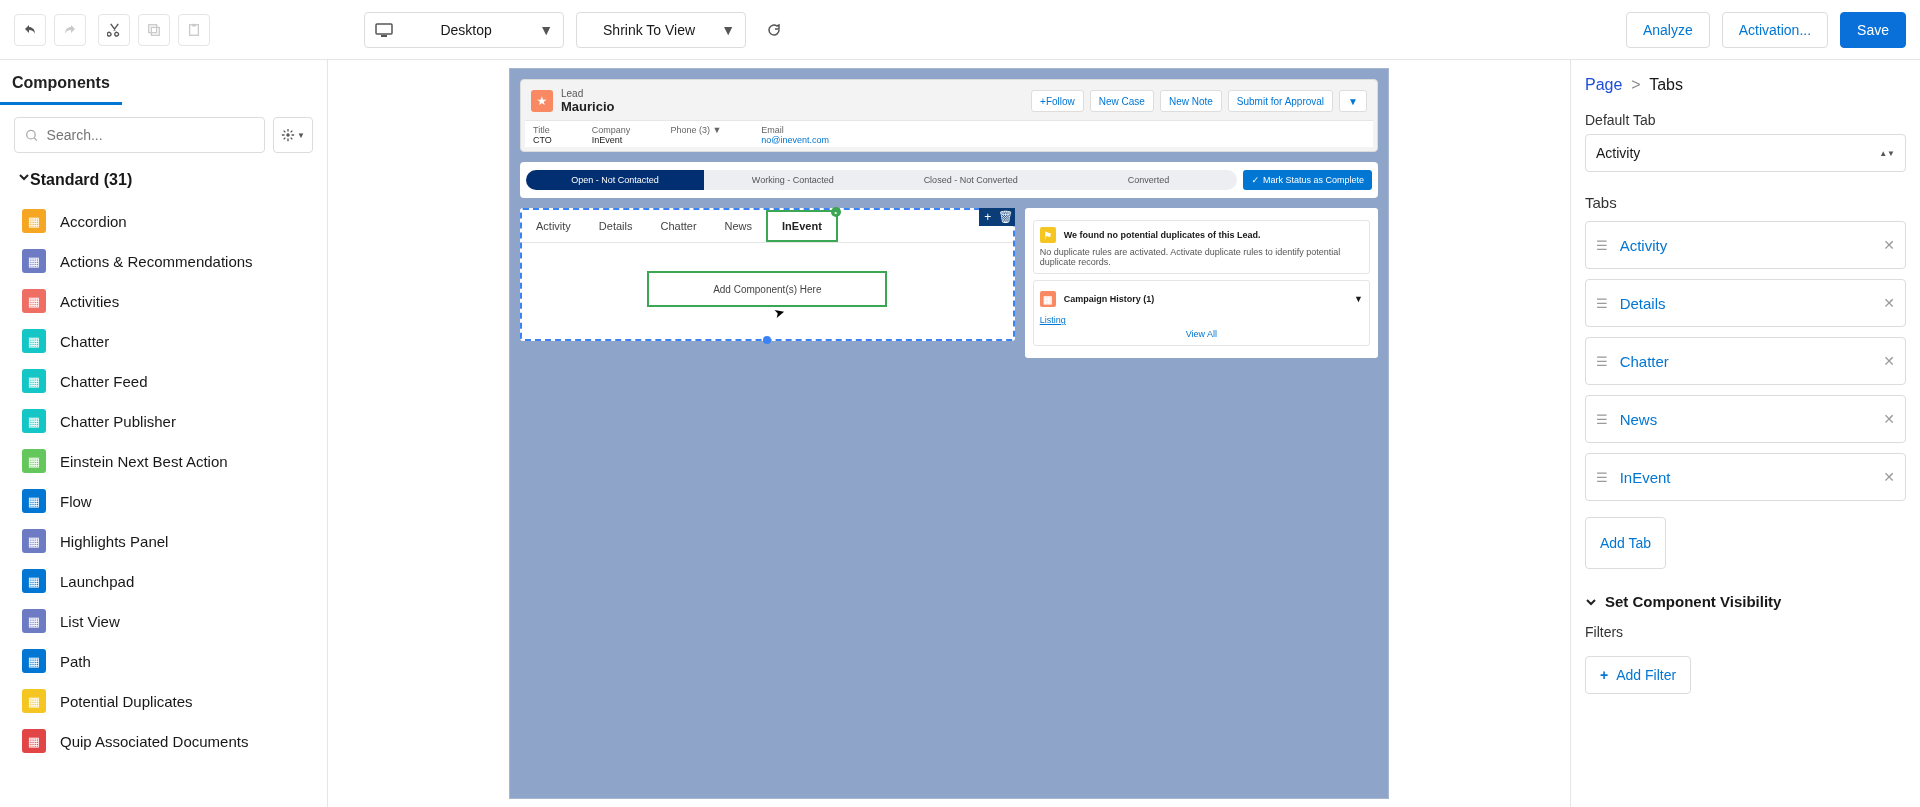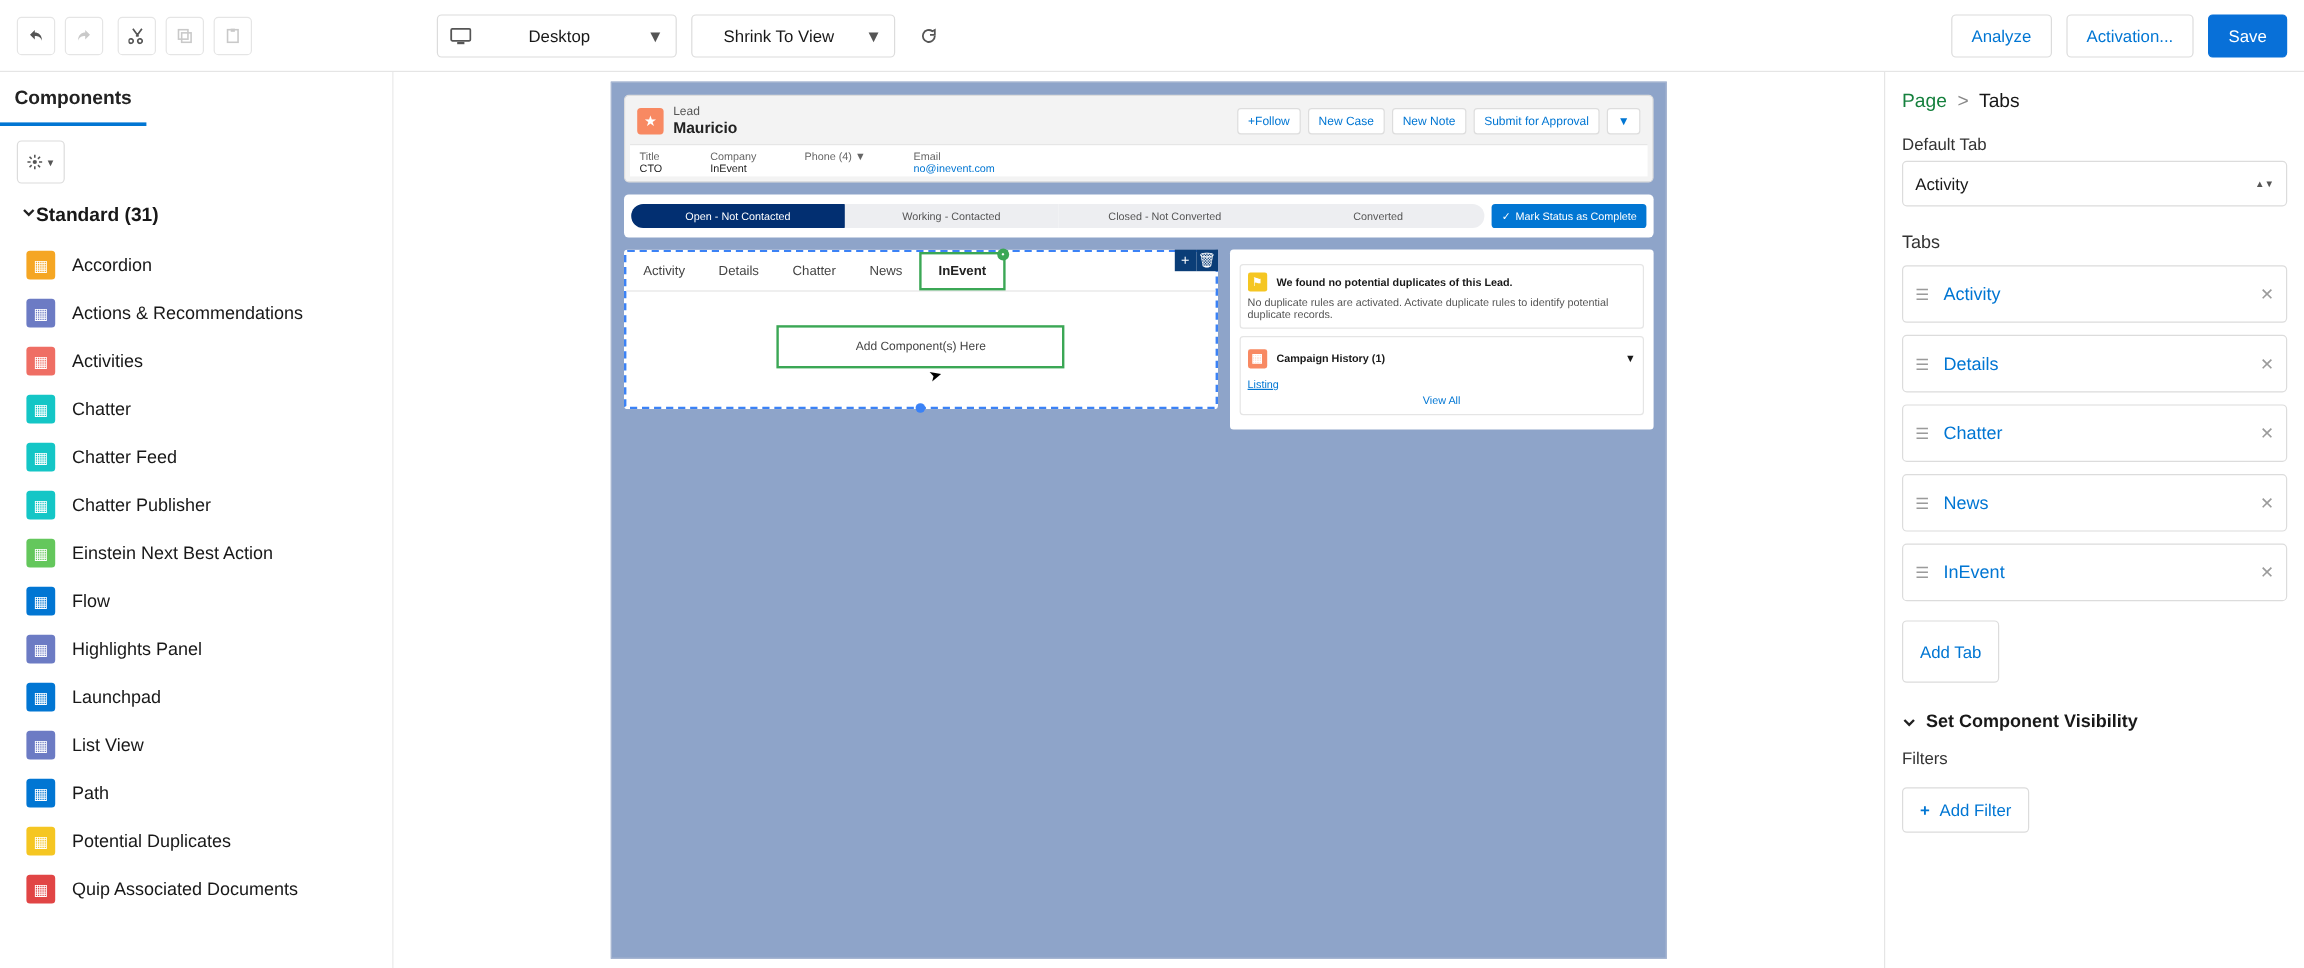--- a/index.html
+++ b/index.html
@@ -75,21 +75,21 @@
 .rc-sec .warn { display: flex; gap: 8px; align-items: center; margin-bottom: 4px; }
 .wbox { width: 16px; height: 16px; background: #F5C622; border-radius: 2px; display: flex; align-items: center; justify-content: center; color: #fff; font-size: 10px; }
 .rc-hd { display: flex; align-items: center; gap: 8px; font-weight: 700; padding: 4px 0; }
 .rc-row { display: flex; padding: 1px 0; }
 .rc-row .k { width: 60px; color: #555; }
 .rc-va { text-align: center; color: #0176d3; padding-top: 4px; }
 
 
 .right-panel { width: 350px; border-left: 1px solid #e5e5e5; padding: 16px 14px; overflow-y: auto; }
 .crumb { font-size: 16px; margin-bottom: 18px; }
-.crumb a { color: #15803d; text-decoration: none; }
+.crumb a { color: #1d4ed8; text-decoration: none; }
 .insp-lbl { font-size: 14px; color: #333; margin-bottom: 6px; margin-top: 10px; }
 .insp-select { height: 38px; border: 1px solid #dcdcdc; border-radius: 4px; display: flex; align-items: center; padding: 0 10px; font-size: 14px; cursor: pointer; }
 .insp-select .st { flex: 1; }
 .insp-updown { display: flex; flex-direction: column; font-size: 8px; color: #555; }
 .tabs-hdr { font-size: 15px; margin-top: 22px; margin-bottom: 10px; color: #333; }
 .tab-tile { height: 48px; border: 1px solid #dcdcdc; border-radius: 4px; display: flex; align-items: center; padding: 0 10px; margin-bottom: 10px; gap: 12px; cursor: grab; }
 .grip { color: #9b9b9b; }
 .tab-tile .tlbl { flex: 1; color: #0176d3; font-size: 15px; }
 .tx { color: #9b9b9b; cursor: pointer; font-size: 14px; }
 .addtab-btn { height: 52px; padding: 0 14px; border: 1px solid #dcdcdc; border-radius: 4px; background: #fff; color: #0176d3; font-size: 14px; margin-top: 6px; cursor: pointer; }
@@ -157,20 +157,27 @@
   <button class="tb-action">Analyze</button>
   <button class="tb-action">Activation...</button>
   <button class="tb-action primary">Save</button>
 </div>
 
 <div class="layout">
 
   <div class="left-panel">
     <div class="left-tab">Components</div>
     <div class="search-row">
+      <div class="search-box">
+        <svg width="15" height="15" viewBox="0 0 16 16">
+            <circle cx="7" cy="7" r="5" fill="none" stroke="#aaa" stroke-width="1.5"></circle>
+            <path d="M11 11l3 3" stroke="#aaa" stroke-width="1.5"></path>
+          </svg>
+        <input placeholder="Search..." style="">
+      </div>
       <div class="settings-drop">
         <svg width="14" height="14" viewBox="0 0 16 16">
             <circle cx="8" cy="8" r="2" fill="#555"></circle>
             <path d="M8 1v3M8 12v3M1 8h3M12 8h3M3 3l2 2M11 11l2 2M13 3l-2 2M5 11l-2 2" stroke="#555" stroke-width="1.5"></path>
           </svg>
         <span style="font-size:8px;color:#555">▼</span>
       </div>
     </div>
     <div class="section-hdr">
       <svg width="12" height="12" viewBox="0 0 12 12">
@@ -259,21 +266,21 @@
         <div class="rec-fields">
           <div class="rf">
               <div class="lbl">Title</div>
               <div class="val">CTO</div>
             </div>
           <div class="rf">
               <div class="lbl">Company</div>
               <div class="val">InEvent</div>
             </div>
           <div class="rf">
-              <div class="lbl"><span>Phone (4)</span> ▼</div>
+              <div class="lbl"><span>Phone (3)</span> ▼</div>
             </div>
           <div class="rf">
               <div class="lbl">Email</div>
               <div class="val link">no@inevent.com</div>
             </div>
         </div>
       </div>
 
       <div class="path-card">
         <div class="path-bar">

